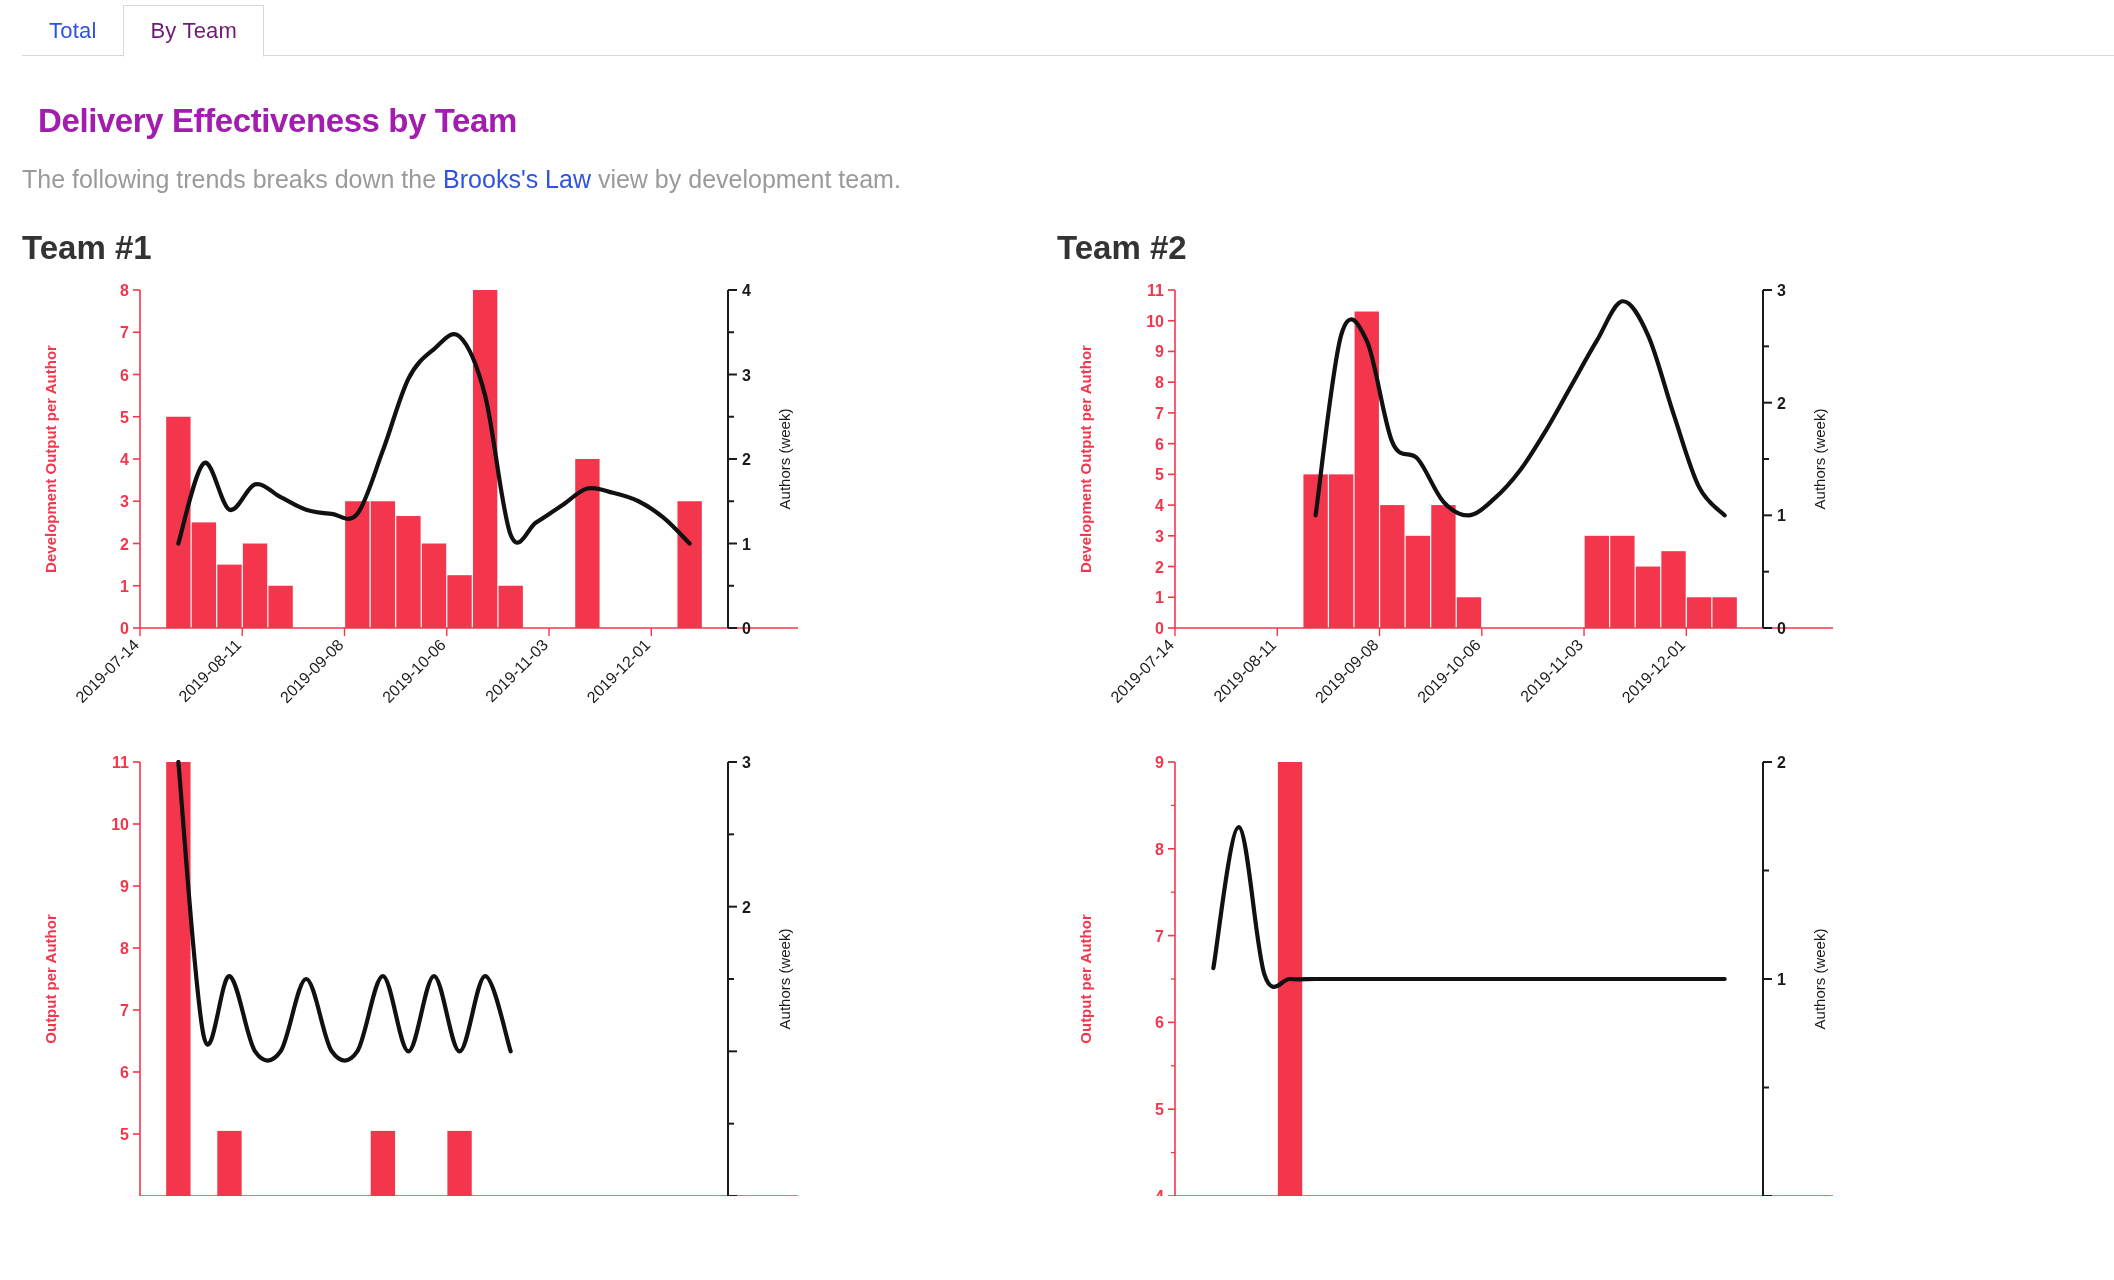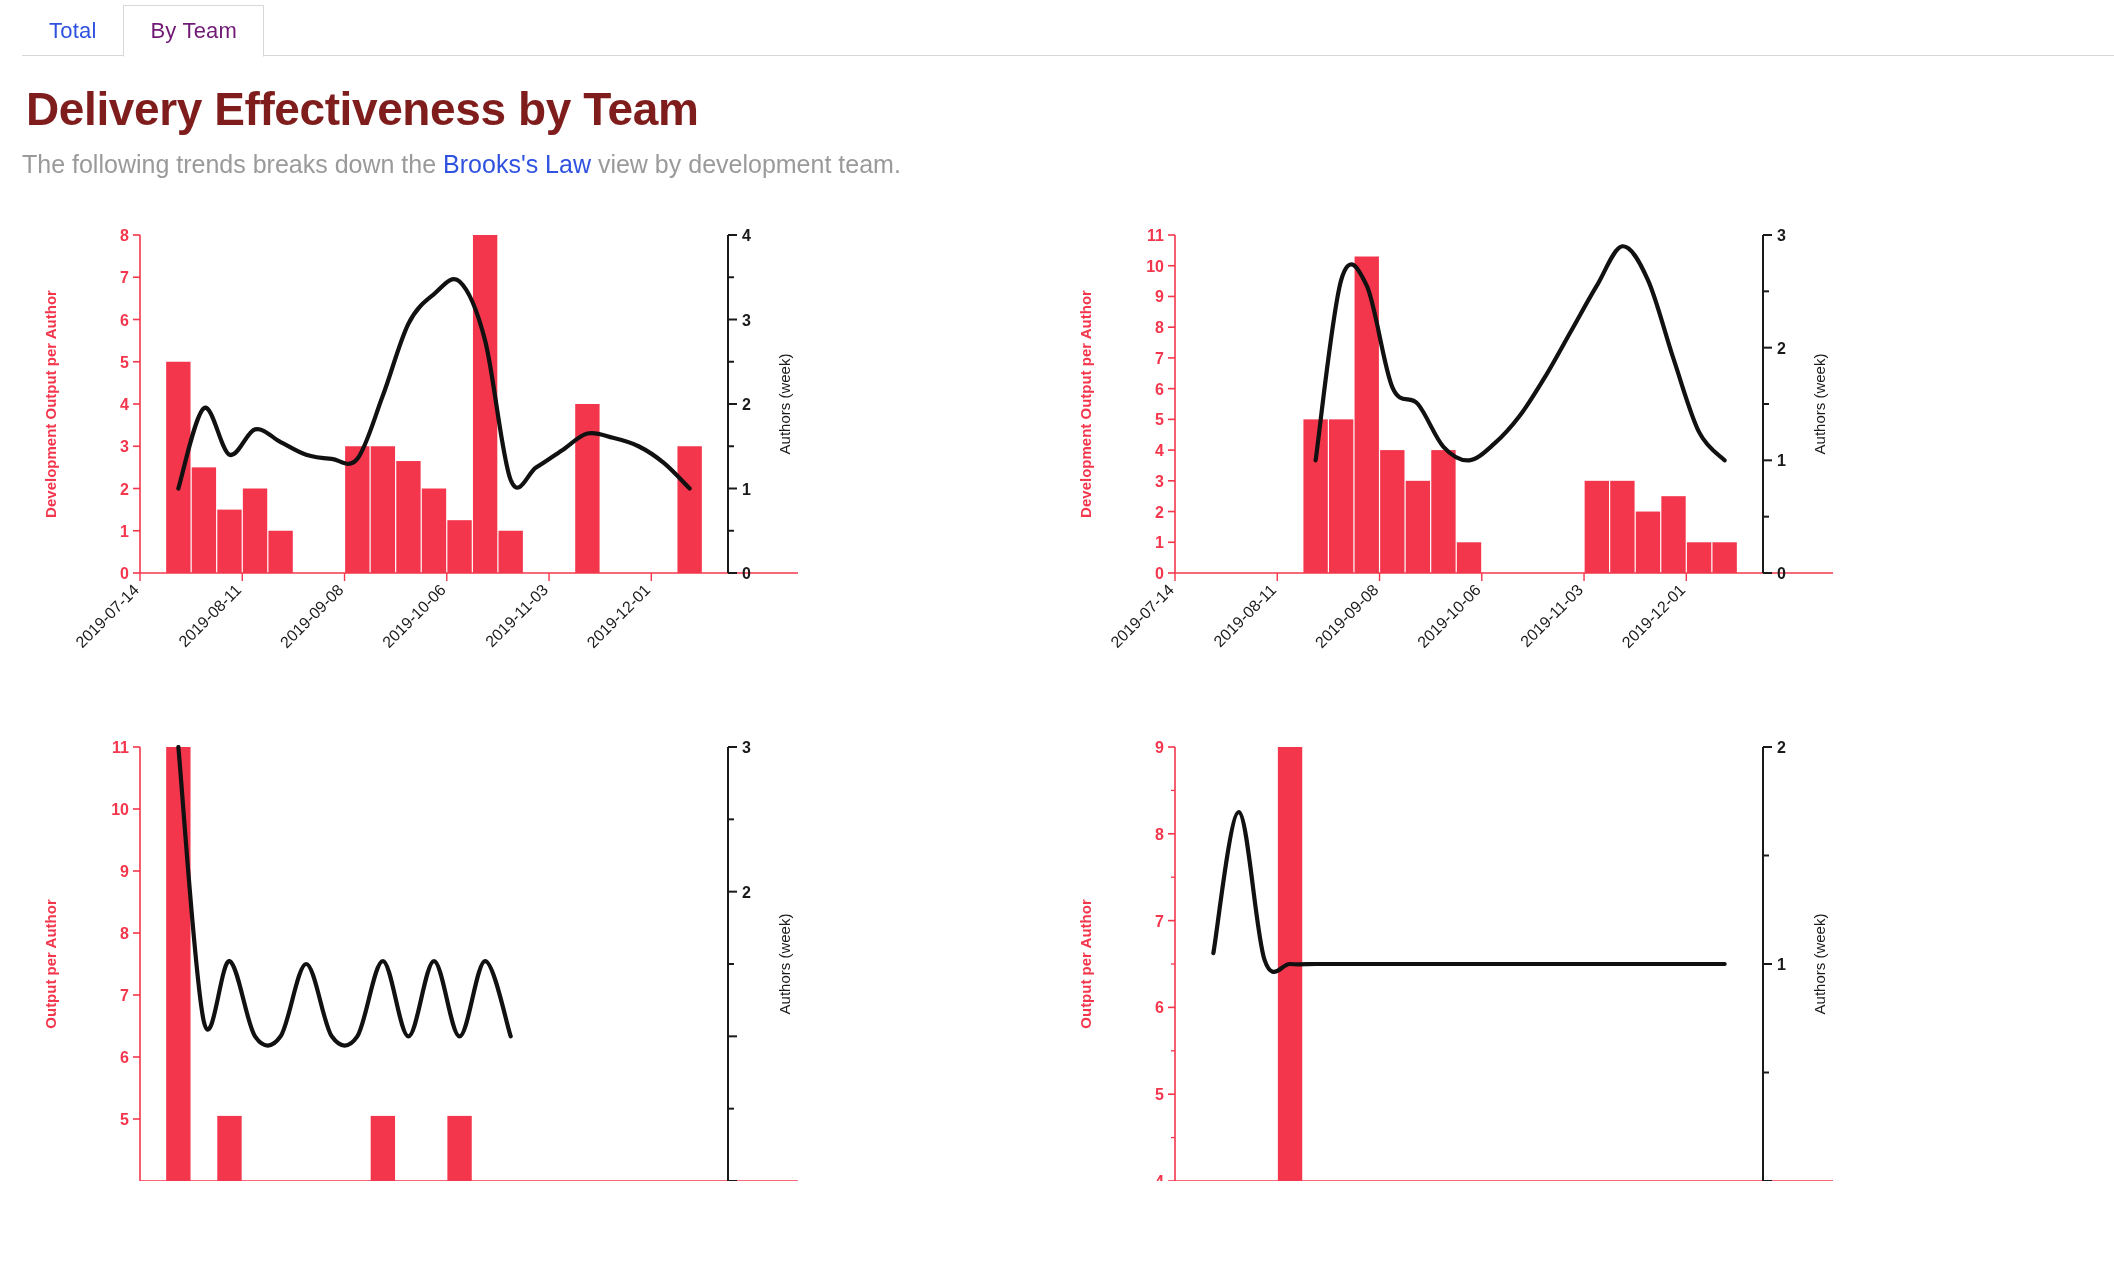--- a/index.html
+++ b/index.html
@@ -54,25 +54,25 @@
     color: #701a75;
     background: #ffffff;
     border: 1px solid #d8d8d8;
     border-bottom: 1px solid #ffffff;
     margin-bottom: -1px;
   }
 
   
   .page-head { padding: 22px 22px 0 22px; }
   h1.page-title {
-    margin: 4px;
-    font-size: 46px;
+    margin: 16px;
+    font-size: 33px;
     line-height: 54px;
     font-weight: bold;
-    color: #7f1d1d;
+    color: #a21caf;
     letter-spacing: -0.4px;
   }
   p.page-sub {
     margin: 13px 0 0 0;
     font-size: 25px;
     line-height: 30px;
     color: #9a9a9a;
     font-weight: normal;
   }
   p.page-sub .lnk { color: #2f52e0; text-decoration: none; }
@@ -149,20 +149,21 @@
   <div class="page-head">
     <h1 class="page-title">Delivery Effectiveness by Team</h1>
     <p class="page-sub">
       <span>The following trends breaks down the </span><a class="lnk" href="#">Brooks's Law</a><span> view by development team.</span>
     </p>
   </div>
 
   <div class="grid">
 
     <div class="cell">
+      <h2 class="team-title">Team #1</h2>
       <div class="chart-wrap">
         <svg class="chart-svg" width="812" height="442" viewBox="0 0 812 442">
             <line x1="118" y1="8" x2="118" y2="346" stroke="#f4364c" stroke-width="1.6"></line>
             <line x1="111" y1="346" x2="118" y2="346" stroke="#f4364c" stroke-width="1.6"></line>
             <text x="107" y="352" text-anchor="end" class="tick-left">0</text>
             <line x1="111" y1="303.75" x2="118" y2="303.75" stroke="#f4364c" stroke-width="1.6"></line>
             <text x="107" y="309.75" text-anchor="end" class="tick-left">1</text>
             <line x1="111" y1="261.5" x2="118" y2="261.5" stroke="#f4364c" stroke-width="1.6"></line>
             <text x="107" y="267.5" text-anchor="end" class="tick-left">2</text>
             <line x1="111" y1="219.25" x2="118" y2="219.25" stroke="#f4364c" stroke-width="1.6"></line>
@@ -223,20 +224,21 @@
             <text x="629.304347826087" y="364" text-anchor="end" transform="rotate(-45 629.304347826087 364)" class="tick-x">2019-12-01</text>
             <clipPath id="clip0">
               <rect x="118" y="6" width="588" height="342"></rect>
             </clipPath>
             <path d="M 156.35 261.50 C 160.61 248.12, 173.39 186.86, 181.91 181.22 C 190.43 175.59, 198.96 224.18, 207.48 227.70 C 216.00 231.22, 224.52 204.46, 233.04 202.35 C 241.57 200.24, 250.09 210.80, 258.61 215.03 C 267.13 219.25, 275.65 224.88, 284.17 227.70 C 292.70 230.52, 301.22 231.22, 309.74 231.93 C 318.26 232.63, 326.78 242.49, 335.30 231.93 C 343.83 221.36, 352.35 191.08, 360.87 168.55 C 369.39 146.02, 377.91 113.62, 386.43 96.72 C 394.96 79.83, 403.48 74.19, 412.00 67.15 C 420.52 60.11, 429.04 46.73, 437.57 54.47 C 446.09 62.22, 454.61 80.53, 463.13 113.63 C 471.65 146.72, 480.17 231.93, 488.70 253.05 C 497.22 274.18, 505.74 245.30, 514.26 240.38 C 522.78 235.45, 531.30 229.11, 539.83 223.48 C 548.35 217.84, 556.87 208.69, 565.39 206.58 C 573.91 204.46, 582.43 208.69, 590.96 210.80 C 599.48 212.91, 608.00 215.03, 616.52 219.25 C 625.04 223.47, 633.57 229.11, 642.09 236.15 C 650.61 243.19, 663.39 257.27, 667.65 261.50" fill="none" stroke="#111111" stroke-width="4.2" stroke-linecap="round" stroke-linejoin="round" clip-path="url(#clip0)"></path>
           </svg>
       </div>
     </div>
 
     <div class="cell">
+      <h2 class="team-title">Team #2</h2>
       <div class="chart-wrap">
         <svg class="chart-svg" width="812" height="442" viewBox="0 0 812 442">
             <line x1="118" y1="8" x2="118" y2="346" stroke="#f4364c" stroke-width="1.6"></line>
             <line x1="111" y1="346" x2="118" y2="346" stroke="#f4364c" stroke-width="1.6"></line>
             <text x="107" y="352" text-anchor="end" class="tick-left">0</text>
             <line x1="111" y1="315.27272727272725" x2="118" y2="315.27272727272725" stroke="#f4364c" stroke-width="1.6"></line>
             <text x="107" y="321.27272727272725" text-anchor="end" class="tick-left">1</text>
             <line x1="111" y1="284.54545454545456" x2="118" y2="284.54545454545456" stroke="#f4364c" stroke-width="1.6"></line>
             <text x="107" y="290.54545454545456" text-anchor="end" class="tick-left">2</text>
             <line x1="111" y1="253.8181818181818" x2="118" y2="253.8181818181818" stroke="#f4364c" stroke-width="1.6"></line>

